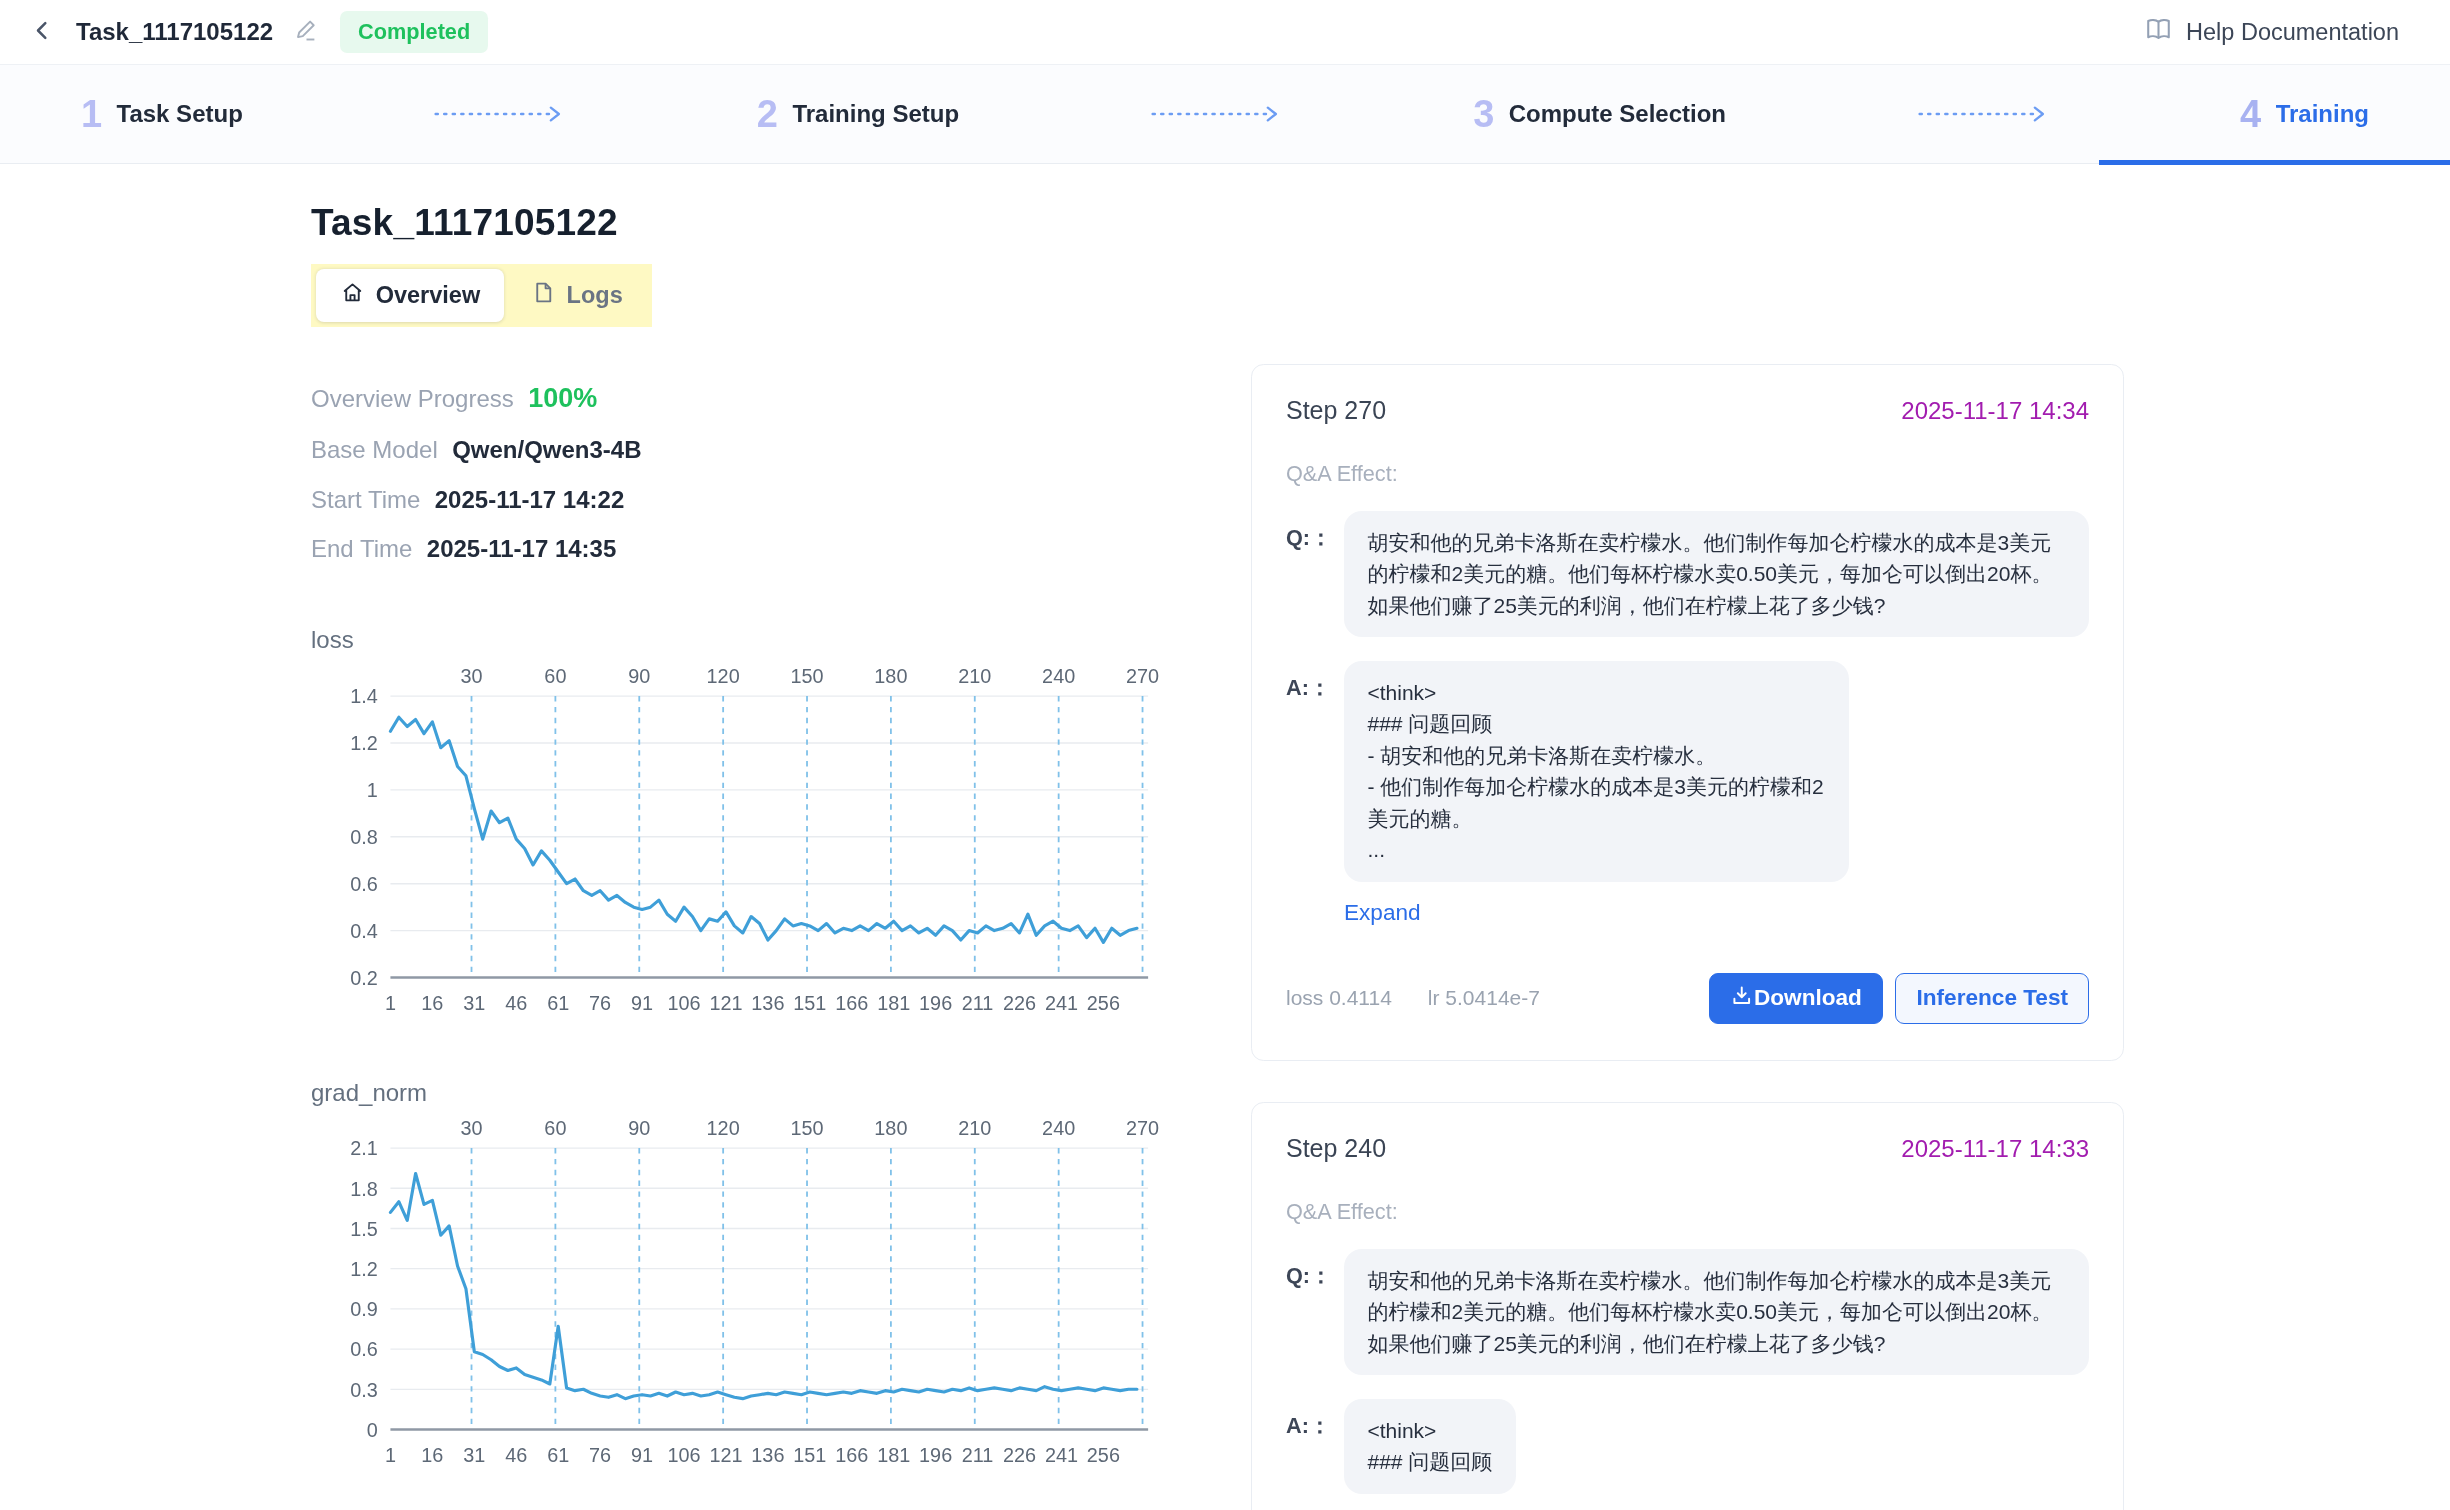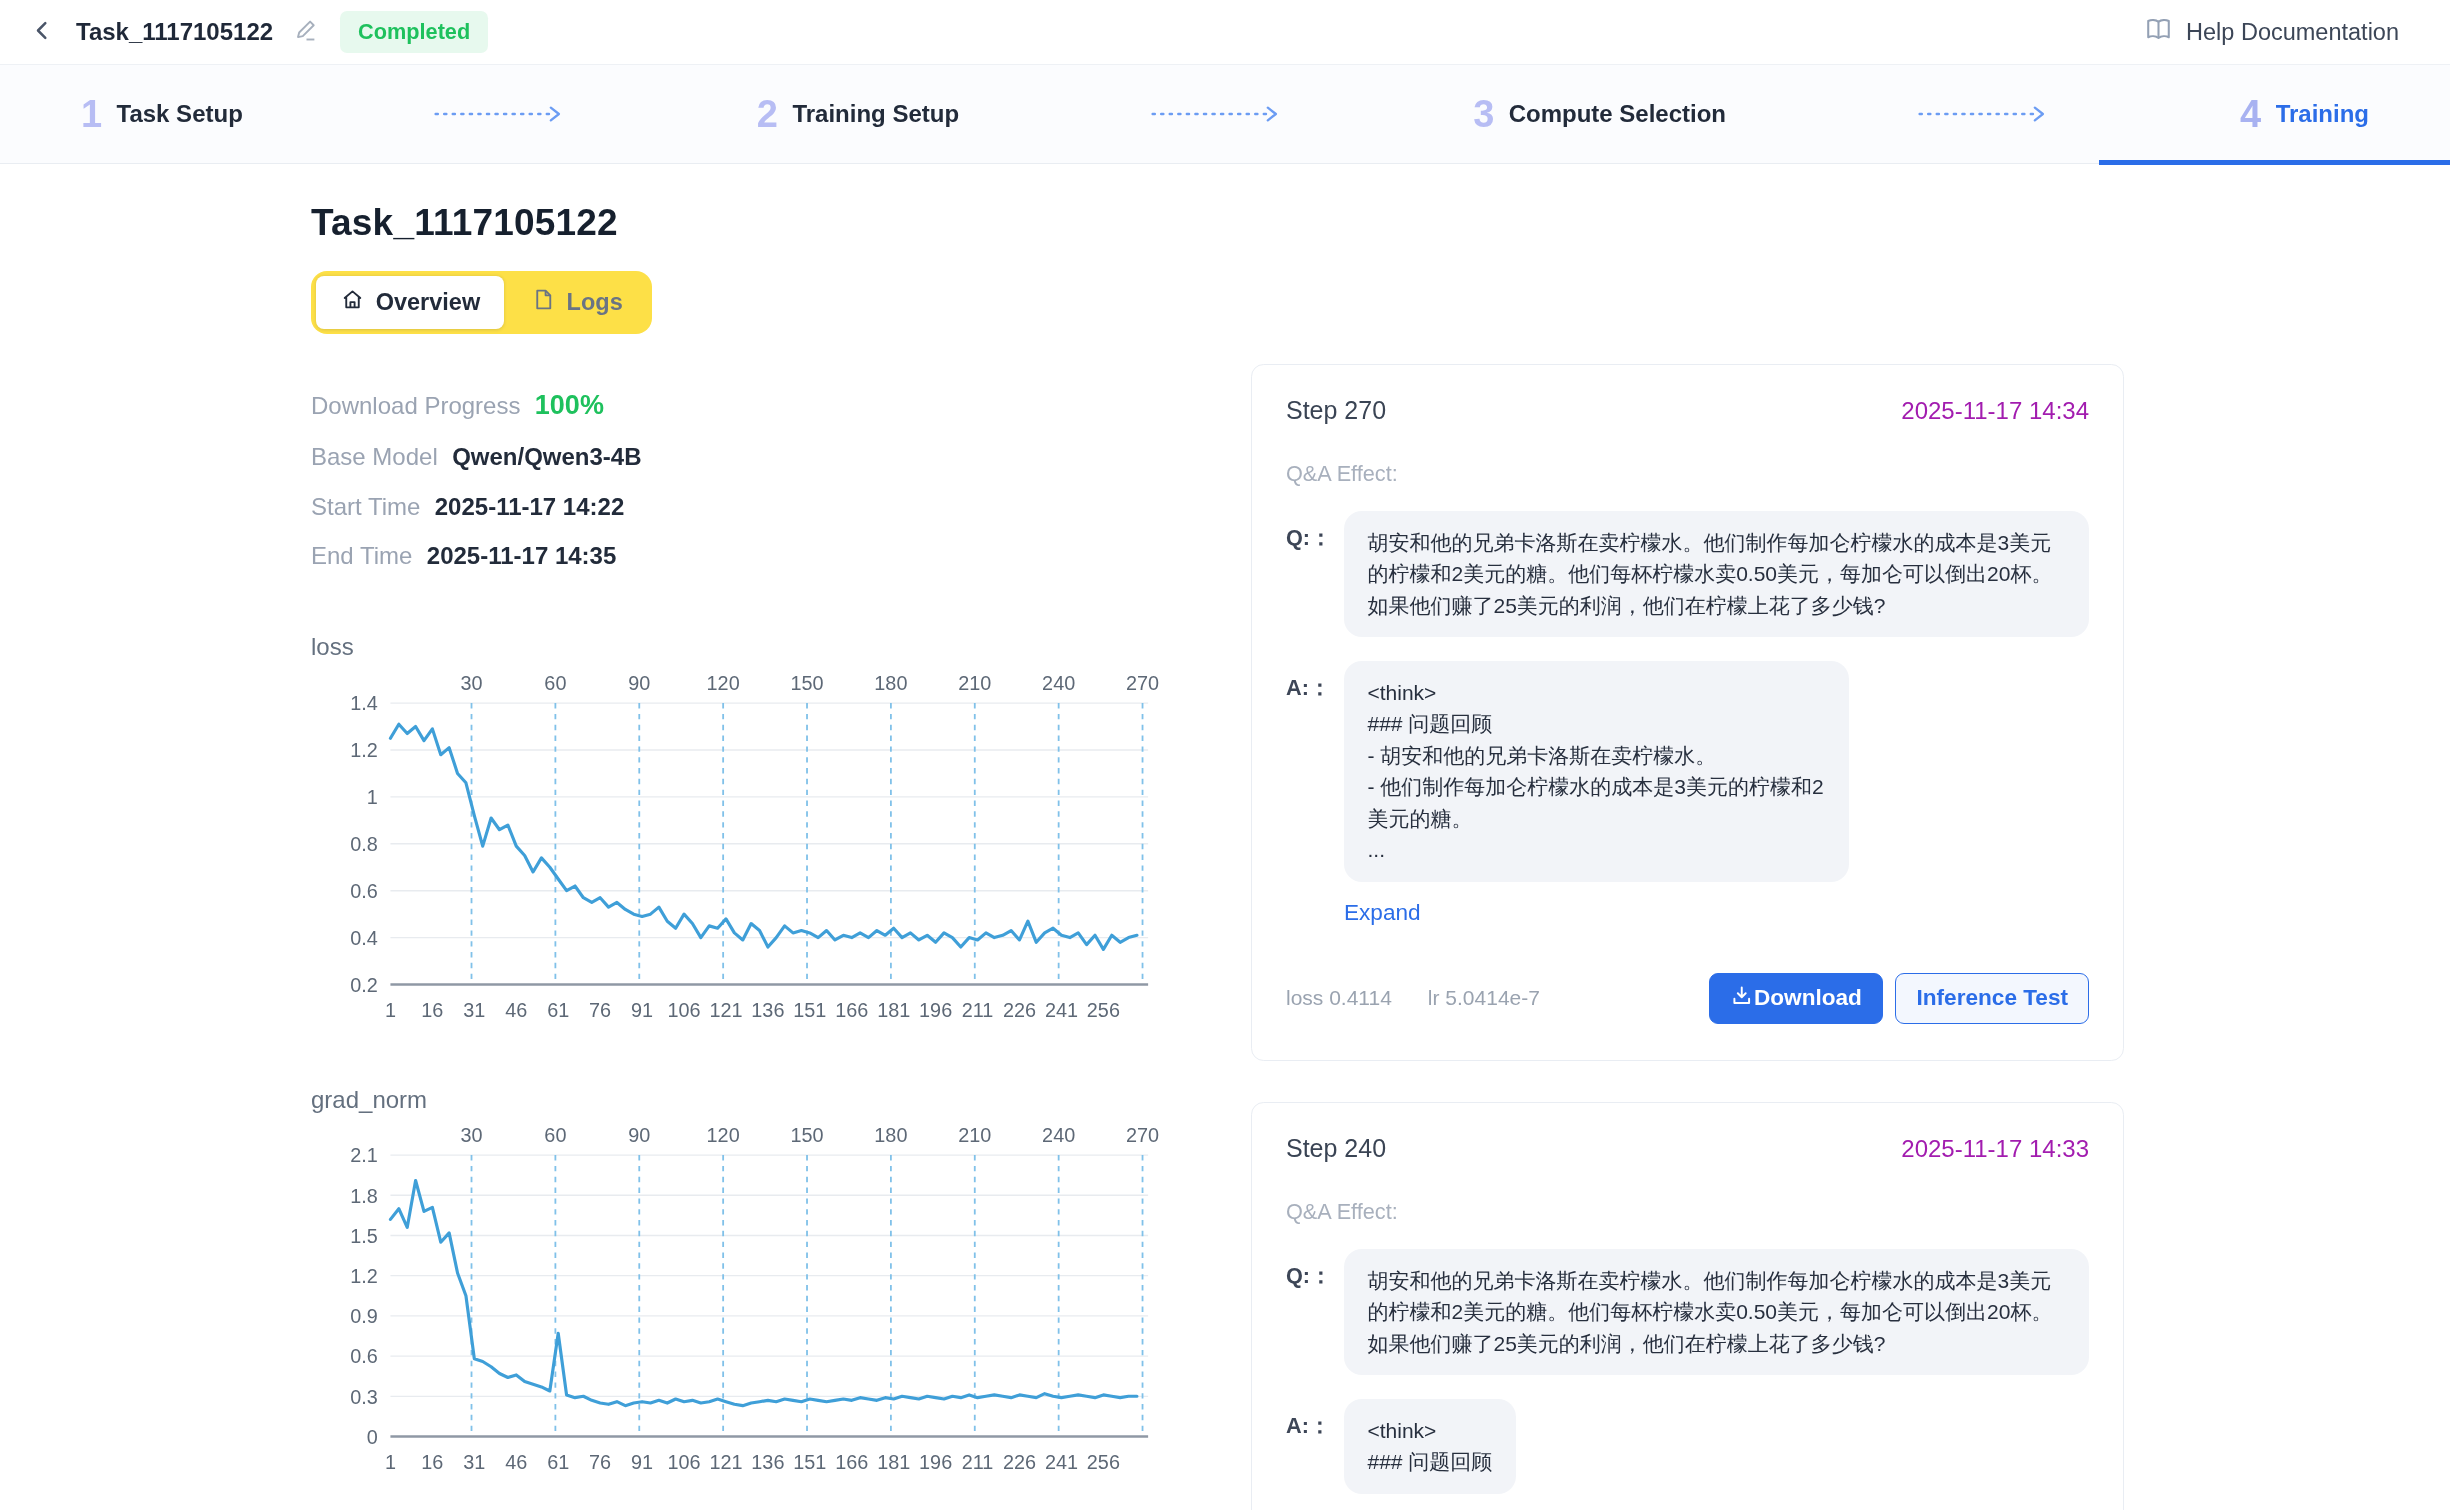--- a/index.html
+++ b/index.html
@@ -28,22 +28,22 @@
   .step-arrow { display:flex; align-items:center; }
   .active-underline { position:absolute; right:0; bottom:-1.8px; width:351px; height:4.5px; background:#2b6de8; }
 
   
   .content { display:flex; padding-left:311px; }
   .left-col { width:848px; }
   .right-col { width:873px; margin-left:92px; margin-top:200px; display:flex; flex-direction:column; gap:41px; }
 
   .page-title { font-size:37px; font-weight:700; color:#16202e; margin-top:38px; letter-spacing:0.2px; }
 
-  .tabs { display:inline-flex; align-items:center; background:#fde047; border-radius:16px;
-    padding:5.4px; margin-top:27px; gap:3.6px; }
+  .tabs { display:inline-flex; align-items:center; background:#fef9c3; border-radius:0;
+    padding:5.4px; margin-top:20px; gap:3.6px; }
   .tab { display:flex; align-items:center; gap:10.8px; font-size:23.5px; font-weight:600;
     color:#6a7484; padding:10.8px 23.5px; border-radius:8px; cursor:pointer; }
   .tab.active { background:#fff; color:#222b3a; box-shadow:0 0.9px 3.6px rgba(15,23,42,.14); }
 
   .info { margin-top:56px; display:flex; flex-direction:column; gap:21.7px; }
   .info-row { display:flex; align-items:baseline; gap:14.4px; font-size:24px; }
   .info-label { color:#9aa3b2; }
   .info-value { color:#222b3a; font-weight:600; }
   .info-value.green { color:#1ec15d; font-weight:700; font-size:27px; }
 
@@ -166,21 +166,21 @@
               <path d="M6 3.5 H14 L18.5 8 V20.5 H6 Z" fill="none" stroke="#6a7484" stroke-width="1.8" stroke-linejoin="round"></path>
               <path d="M14 3.5 V8 H18.5" fill="none" stroke="#6a7484" stroke-width="1.8" stroke-linejoin="round"></path>
             </svg>
         </span>
         <span>Logs</span>
       </div>
     </div>
 
     <div class="info">
       <div class="info-row">
-        <span class="info-label">Download Progress</span>
+        <span class="info-label">Overview Progress</span>
         <span class="info-value green">100%</span>
       </div>
       <div class="info-row">
         <span class="info-label">Base Model</span>
         <span class="info-value">Qwen/Qwen3-4B</span>
       </div>
       <div class="info-row">
         <span class="info-label">Start Time</span>
         <span class="info-value">2025-11-17 14:22</span>
       </div>

